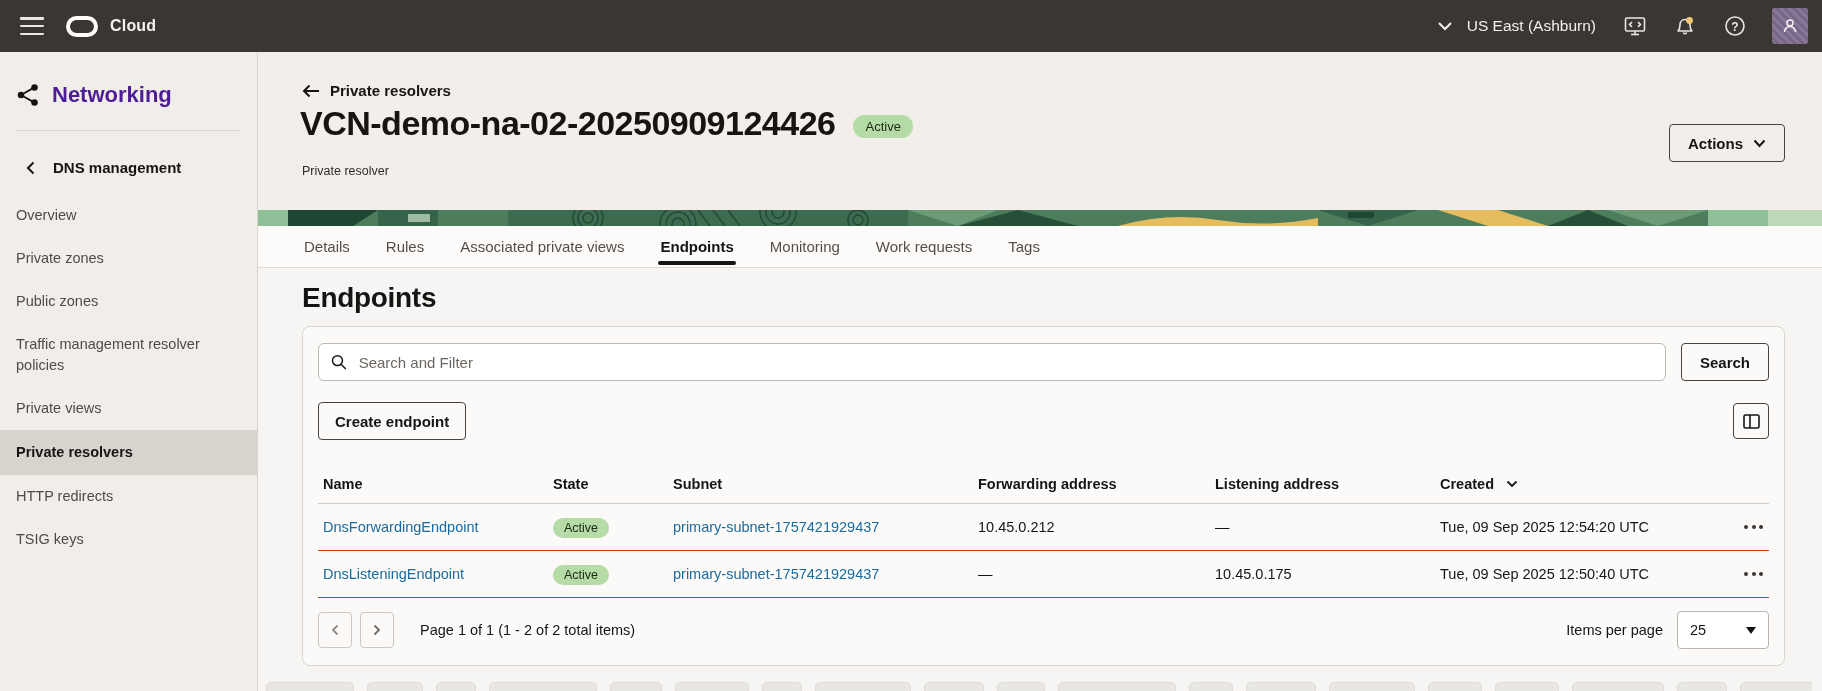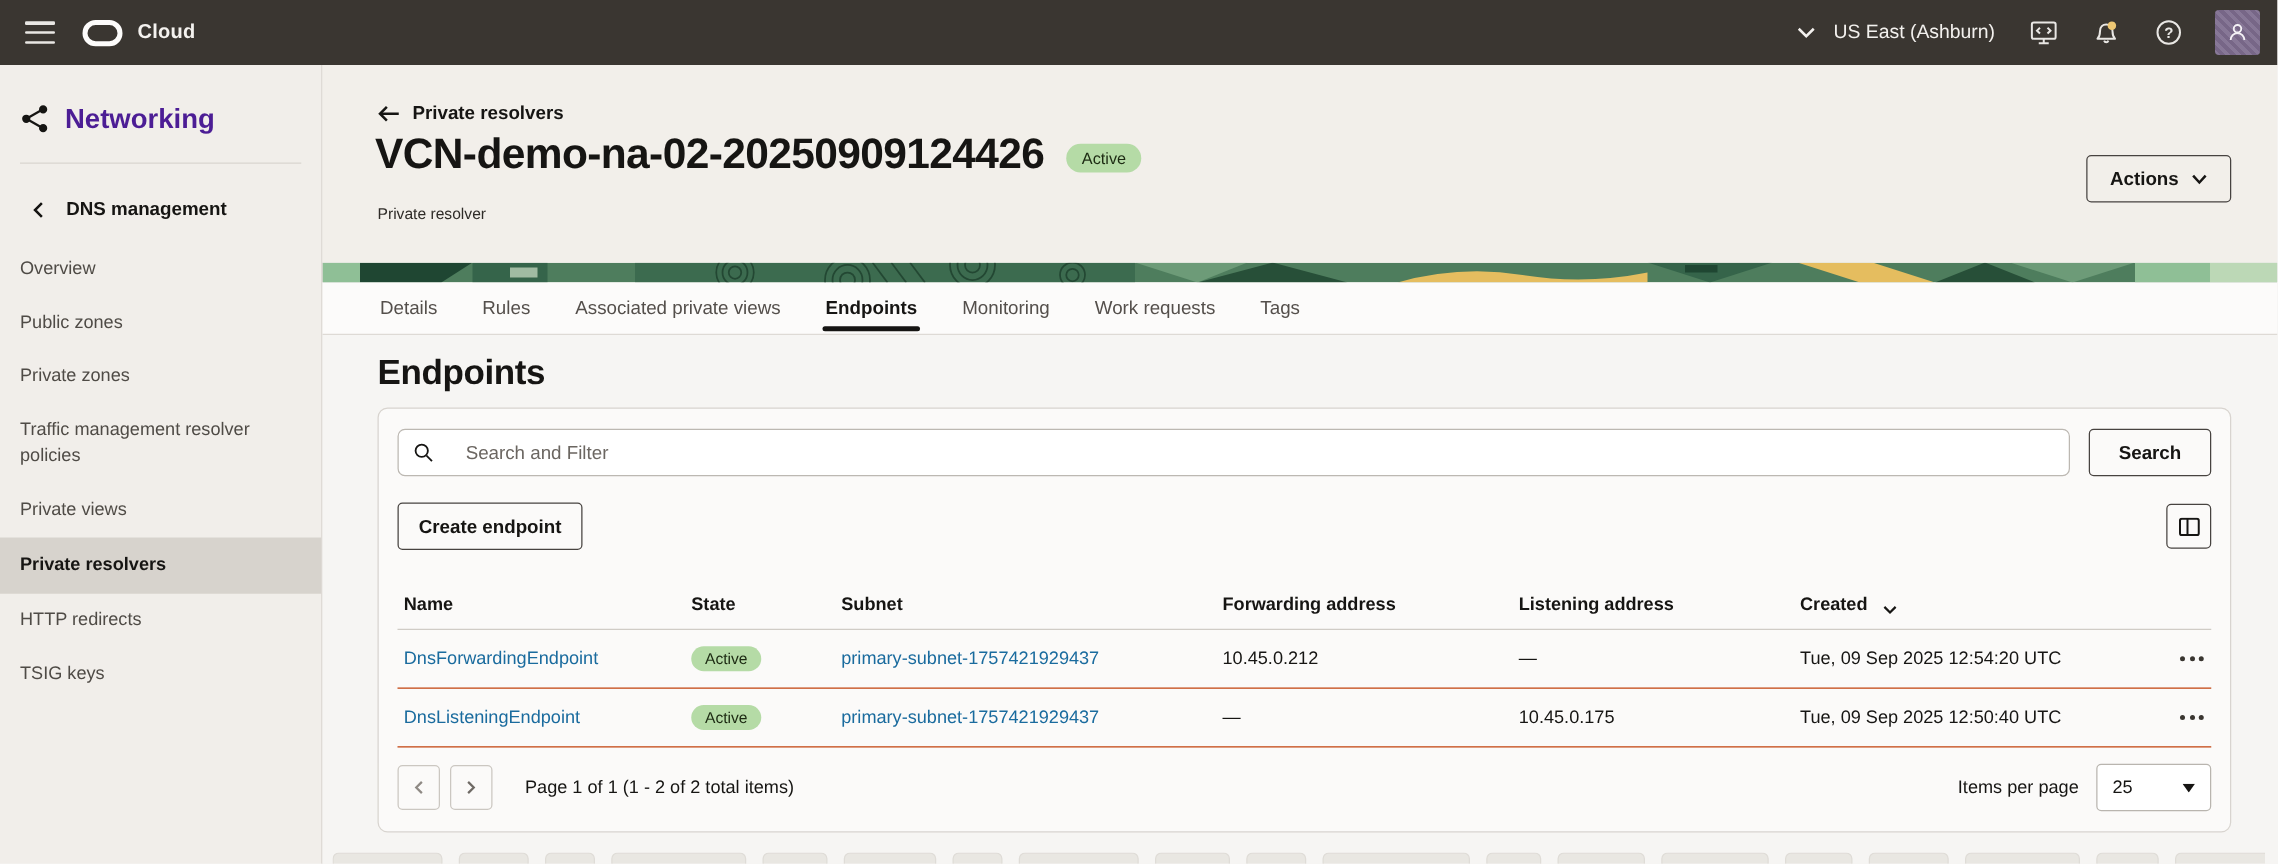--- a/index.html
+++ b/index.html
@@ -65,32 +65,32 @@
   .tab.selected::after { content:""; position:absolute; left:-2px; right:-2px; bottom:2px; height:4px;
                           background:#161513; border-radius:3px; }
 
   .content { position:relative; height:423px; background:#f6f5f3; padding:14px 37px 0 44px; }
   .content h2 { font-size:28px; font-weight:800; color:#161513; letter-spacing:-.3px; }
 
   .card { margin-top:12px; background:#fbfaf9; border:1px solid #d8d4cf; border-radius:8px; padding:16px 15px 0 15px; }
   .filter-row { display:flex; gap:15px; }
   .filter-input { flex:1; height:38px; background:#fff; border:1px solid #bcb8b2; border-radius:6px;
                   display:flex; align-items:center; padding:0 12px; }
-  .filter-input input { border:none; outline:none; font-size:15px; color:#c2410c; width:100%; margin-left:26px;
+  .filter-input input { border:none; outline:none; font-size:15px; color:#c2410c; width:100%; margin-left:12px;
                         font-family:"Liberation Sans",sans-serif; background:transparent; }
   .filter-input input::placeholder { color:#6b6661; }
-  .search-btn { width:98px; height:38px; }
+  .search-btn { width:88px; height:38px; }
   .toolbar-row { margin-top:21px; display:flex; align-items:center; }
   .create-btn { height:38px; padding:0 16px; }
   .col-btn { margin-left:auto; width:36px; height:36px; padding:0; }
 
   .tbl { margin-top:24px; }
   .tbl-grid { display:grid; grid-template-columns:230px 120px 305px 237px 225px 1fr 45px; align-items:center; }
   .tbl-head { height:40px; border-bottom:1px solid #d0ccc6; }
-  .tbl-head .cell { font-size:14.5px; font-weight:bold; color:#161513; padding-left:5px; display:flex; align-items:flex-end; gap:12px; }
+  .tbl-head .cell { font-size:14.5px; font-weight:bold; color:#161513; padding-left:5px; display:flex; align-items:center; gap:12px; }
   .tbl-row { height:47px; border-bottom:1px solid #c2410c; }
   .tbl-row .cell { font-size:14.5px; color:#161513; padding-left:5px; }
   a.cell-link { color:#1a6b9e; text-decoration:none; cursor:pointer; }
   .row-badge { font-size:12.5px; padding:3px 11px; }
   .row-menu { display:flex; gap:3.5px; justify-content:flex-end; padding-right:6px; cursor:pointer; }
   .row-menu i { width:4px; height:4px; border-radius:50%; background:#3a3631; }
 
   .pagination { display:flex; align-items:center; padding:13px 0 16px 0; }
   .pg-btn { width:34px; height:36px; border:1px solid #cbc7c1; border-radius:4px; background:#fbfaf9;
             display:flex; align-items:center; justify-content:center; margin-right:8px; cursor:pointer; }
@@ -172,22 +172,22 @@
     </div>
     <div class="side-divider"></div>
     <div class="side-section">
       <svg width="9" height="14" viewBox="0 0 9 14" fill="none" stroke="#161513" stroke-width="2">
           <polyline points="7.5,1.5 2,7 7.5,12.5"></polyline>
         </svg>
       <span class="t">DNS management</span>
     </div>
     <div class="side-list">
       <div class="side-item">Overview</div>
+      <div class="side-item">Private zones</div>
       <div class="side-item">Public zones</div>
-      <div class="side-item">Private zones</div>
       <div class="side-item">Traffic management resolver policies</div>
       <div class="side-item">Private views</div>
       <div class="side-item selected">Private resolvers</div>
       <div class="side-item">HTTP redirects</div>
       <div class="side-item">TSIG keys</div>
     </div>
   </div>
 
   <div class="main">
 

